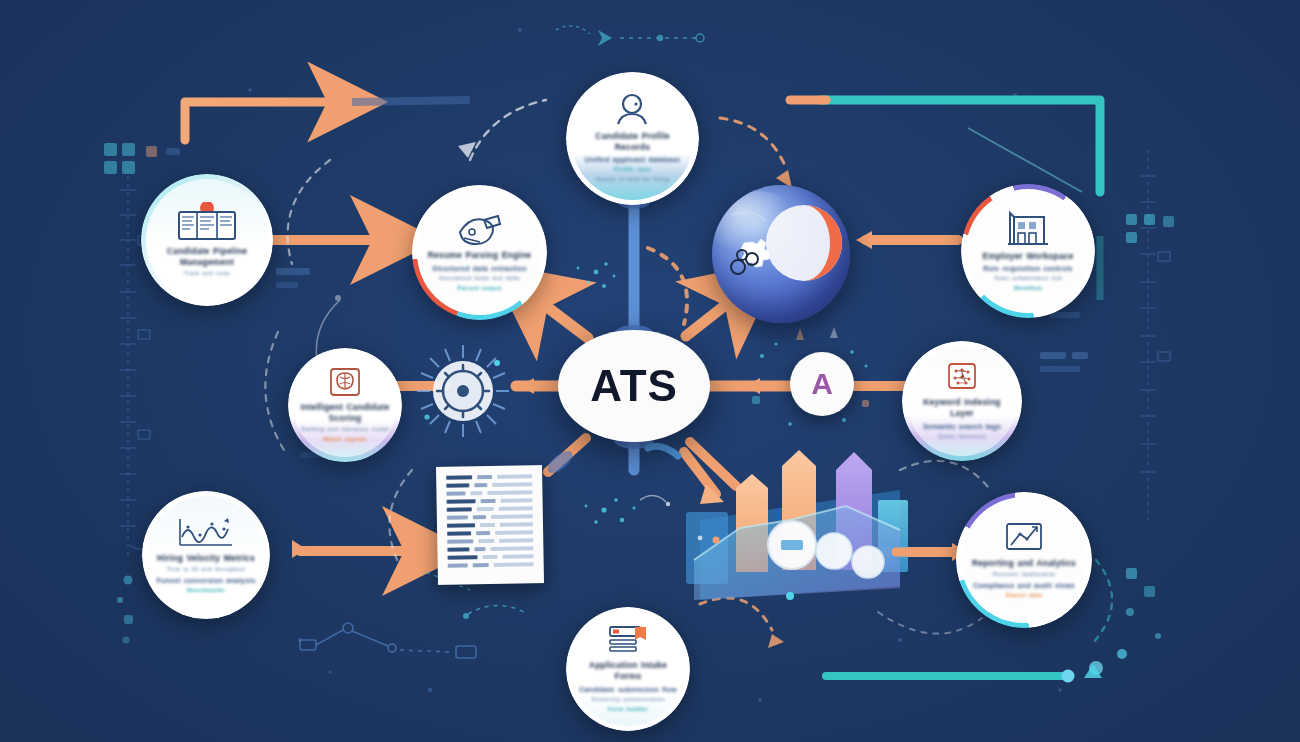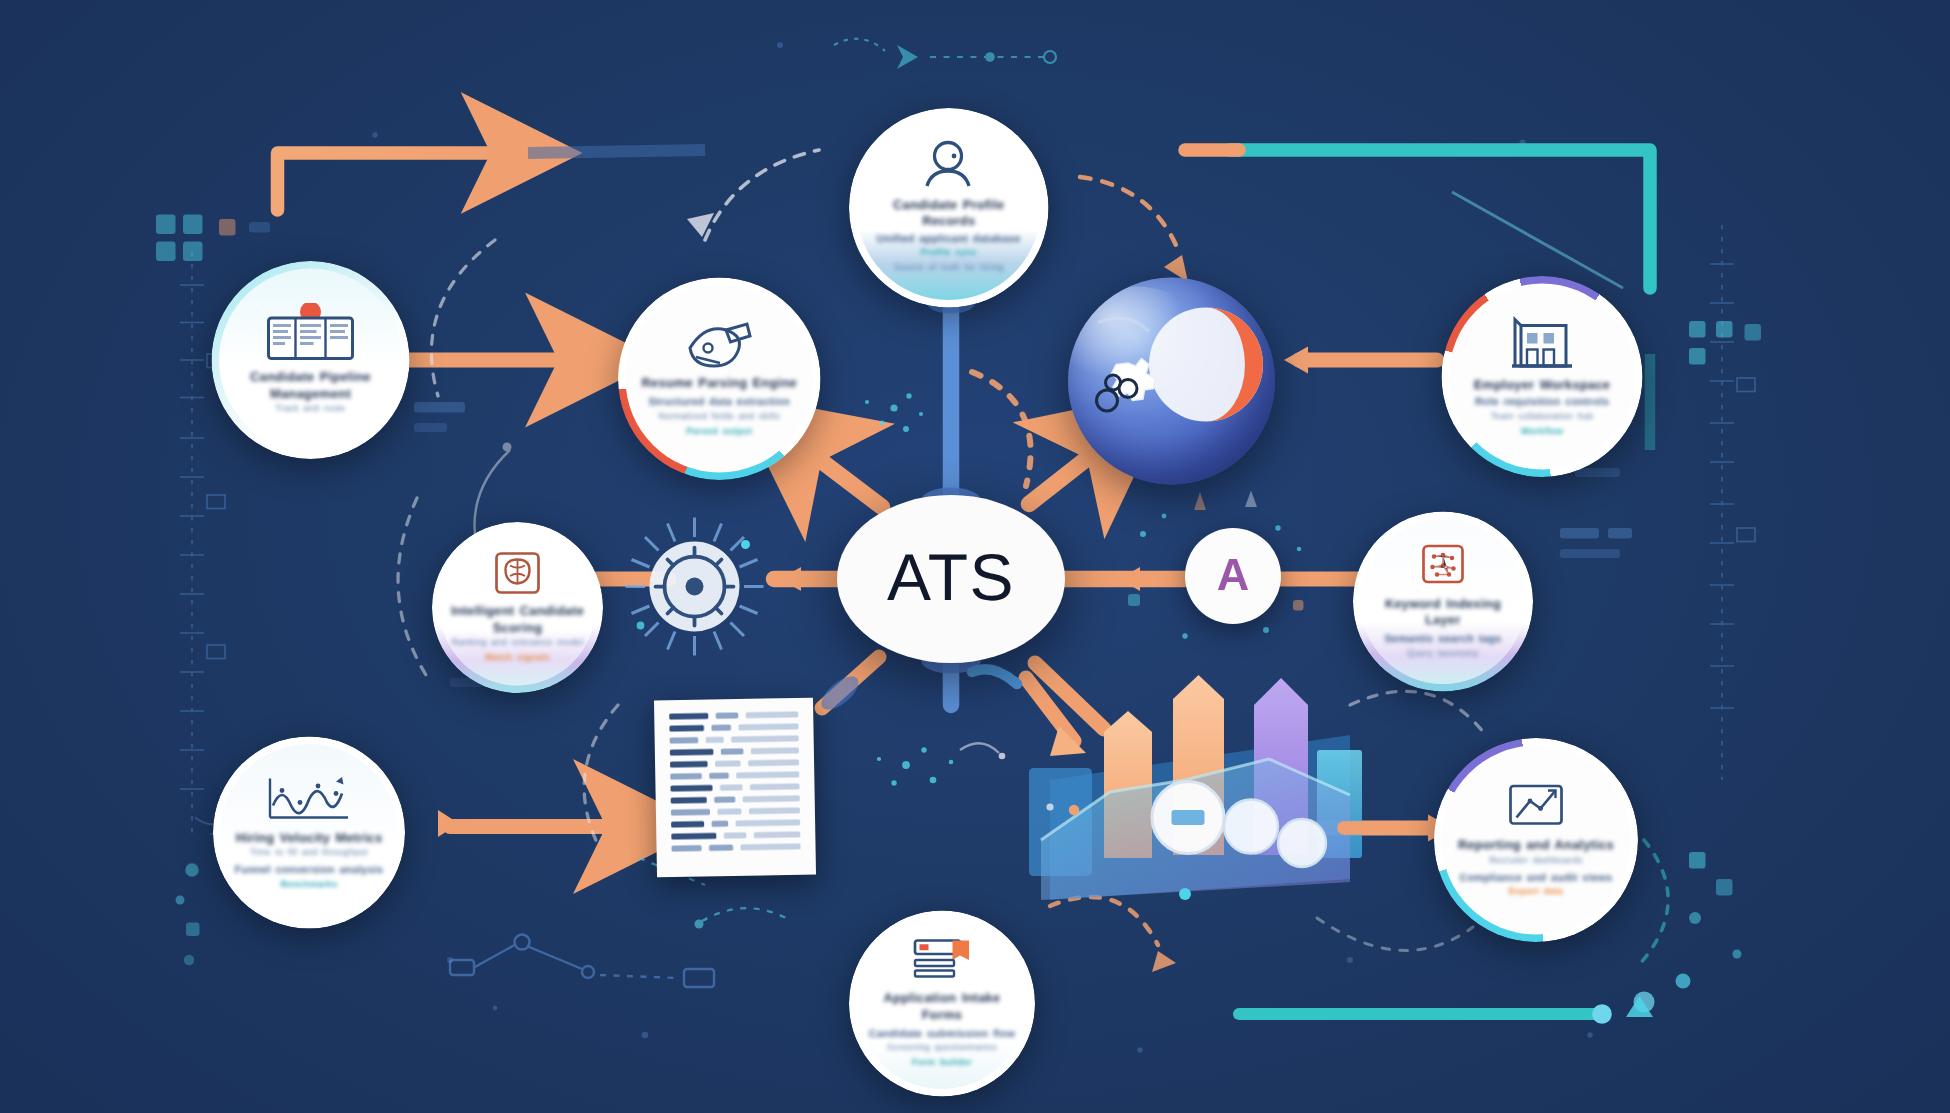--- a/index.html
+++ b/index.html
@@ -48,21 +48,21 @@
     background:radial-gradient(circle at 32% 28%, #9fc0ef 0%, #5f7fd6 42%, #4560c0 72%, #35499e 100%);
     box-shadow:0 8px 26px rgba(0,0,0,.4), inset -10px -14px 30px rgba(20,30,80,.55);
   }
 
   
   #hub{
     position:absolute;border-radius:50%;background:#fbfbfb;
     display:flex;align-items:center;justify-content:center;
     box-shadow:0 10px 34px rgba(0,0,0,.45);
   }
-  #hub .hubtxt{font-size:44px;font-weight:400;color:#12182b;letter-spacing:1px;}
+  #hub .hubtxt{font-size:44px;font-weight:700;color:#12182b;letter-spacing:1px;}
 
   #badgeA{
     position:absolute;border-radius:50%;background:#fcfcfc;
     display:flex;align-items:center;justify-content:center;
     box-shadow:0 5px 18px rgba(0,0,0,.4);
   }
   #badgeA .atxt{font-size:30px;font-weight:700;color:#9c58a8;}
 
   
   #docsheet{

